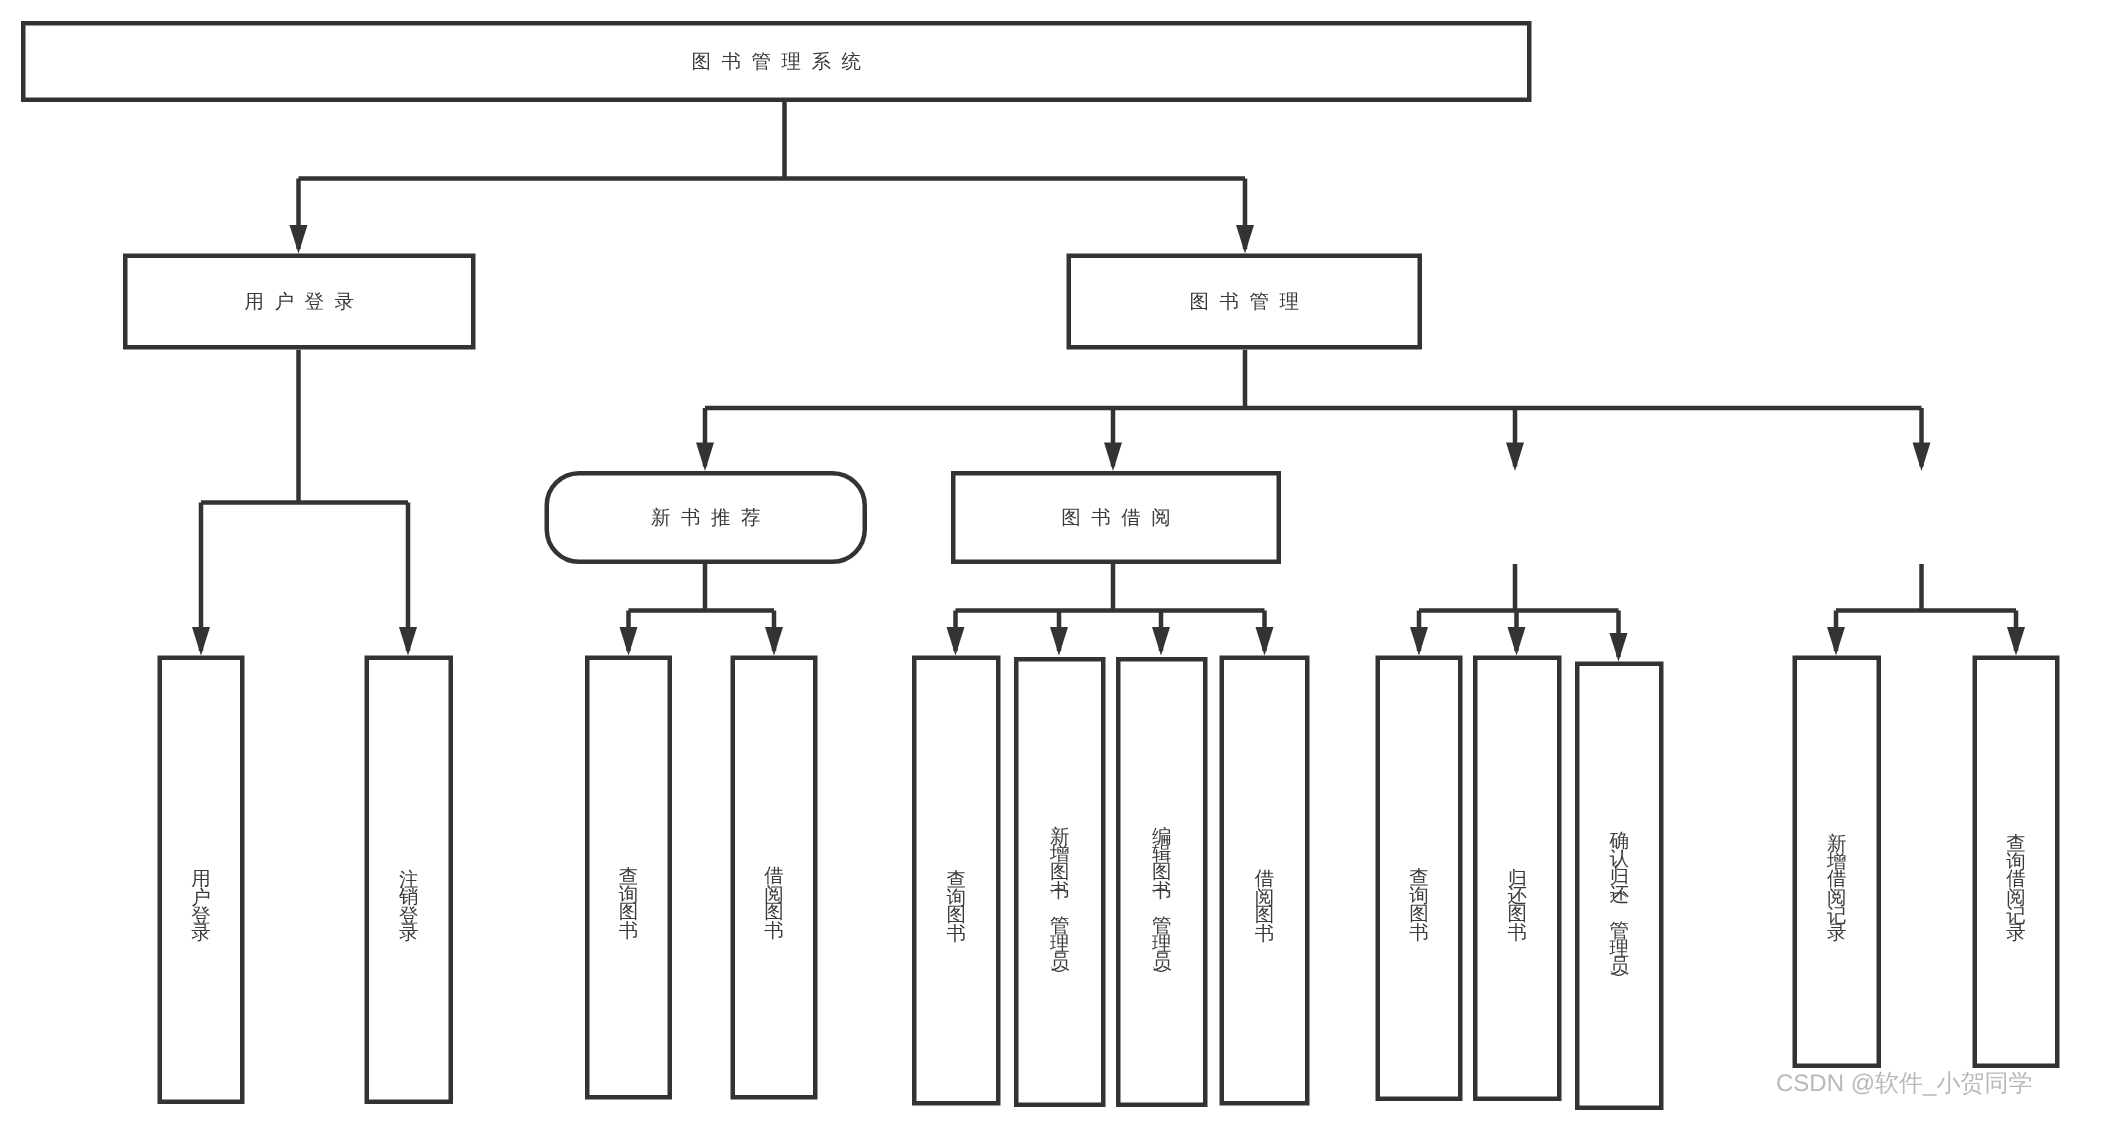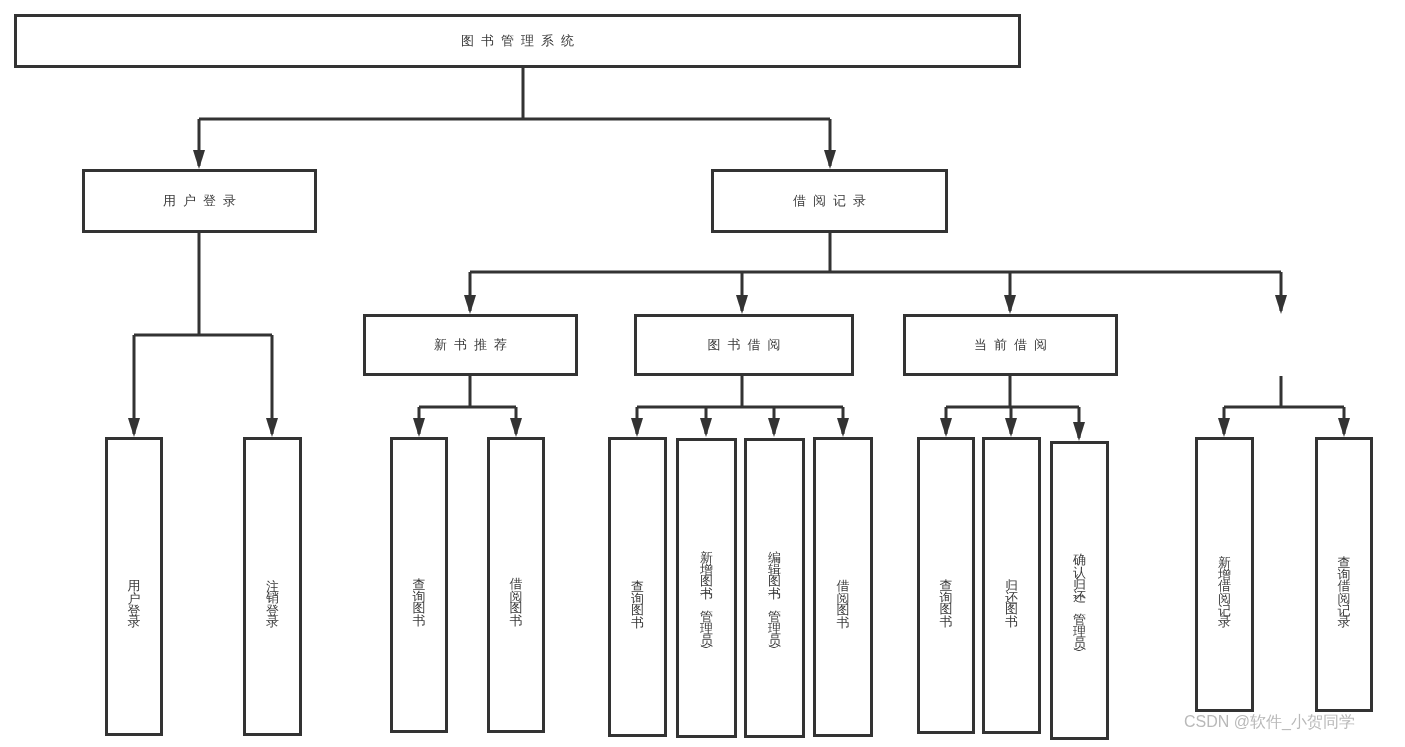--- a/index.html
+++ b/index.html
@@ -111,31 +111,28 @@
   </svg>
 
   <div class="node" style="left:14px; top:14px; width:1007px; height:54px;">
     <span class="htext">图书管理系统</span>
   </div>
 
   <div class="node" style="left:82px; top:169px; width:235px; height:64px;">
     <span class="htext">用户登录</span>
   </div>
   <div class="node" style="left:711px; top:169px; width:237px; height:64px;">
-    <span class="htext">借阅记录</span>
+    <span class="htext">图书管理</span>
   </div>
 
-  <div class="node" style="left:363px; top:314px; width:215px; height:62px;">
+  <div class="node" style="left:363px; top:314px; width:215px; height:62px;border-radius:23px;">
     <span class="htext">新书推荐</span>
   </div>
   <div class="node" style="left:634px; top:314px; width:220px; height:62px;">
     <span class="htext">图书借阅</span>
-  </div>
-  <div class="node" style="left:903px; top:314px; width:215px; height:62px;">
-    <span class="htext">当前借阅</span>
   </div>
 
   <div class="node" style="left:105px; top:437px; width:58px; height:299px;">
     <span class="vtext">用户登录</span>
   </div>
   <div class="node" style="left:243px; top:437px; width:59px; height:299px;">
     <span class="vtext">注销登录</span>
   </div>
 
   <div class="node" style="left:390px; top:437px; width:58px; height:296px;">

